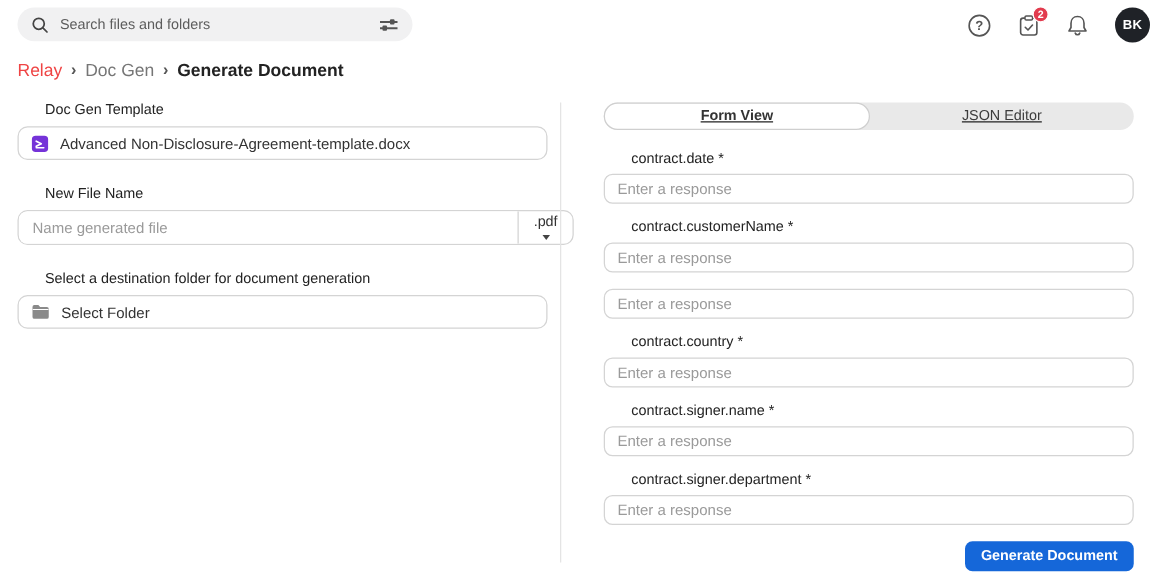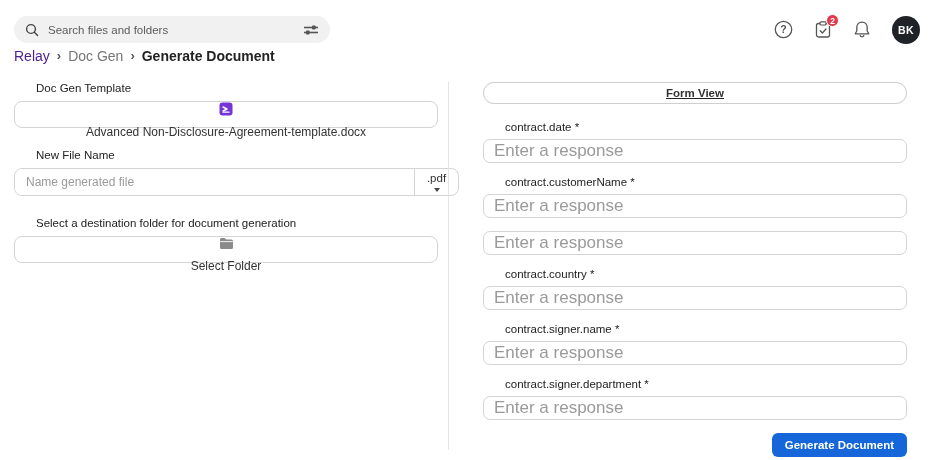--- a/index.html
+++ b/index.html
@@ -5,21 +5,21 @@
   * { margin:0; padding:0; box-sizing:border-box; }
   html,body { background:#ffffff; }
   body {
     width:936px; height:460px; position:relative; overflow:hidden;
     font-family:"Liberation Sans", "DejaVu Sans", sans-serif;
     color:#222;
   }
   .page { width:936px; height:460px; background:#fff; }
 
   
-  .topbar { display:flex; align-items:center; justify-content:space-between; padding:19px 16px 0 14px; height:40px; }
+  .topbar { display:flex; align-items:flex-start; justify-content:space-between; padding:6px 16px 0 14px; height:40px; }
   .searchbar {
     width:316px; height:27px; background:#f1f1f2; border-radius:15px;
     display:flex; align-items:center; padding:0 11px; gap:9px;
   }
   .searchbar input {
     flex:1; border:none; background:transparent; outline:none;
     font-family:inherit; font-size:11.5px; color:#444;
   }
   .searchbar input::placeholder { color:#5c5c5c; }
   .icon { display:inline-flex; align-items:center; justify-content:center; }
@@ -32,37 +32,37 @@
     border:1px solid #fff;
   }
   .avatar {
     width:28px; height:28px; border-radius:50%; background:#1f2227; color:#fff;
     font-size:10.5px; font-weight:bold; display:flex; align-items:center; justify-content:center;
     letter-spacing:.3px;
   }
 
   
   .breadcrumb { display:flex; align-items:center; gap:7px; padding:8px 14px 0 14px; font-size:14px; }
-  .crumb { color:#4c1d95; cursor:pointer; }
+  .crumb { color:#ef4444; cursor:pointer; }
   .crumb.dim { color:#767676; }
   .crumb.current { color:#222; font-weight:bold; cursor:default; }
   .crumb-sep { color:#555; font-size:13px; font-weight:bold; margin-top:-1px; }
 
   
   .main { display:flex; margin-top:16px; height:382px; }
   .left-col { width:448px; padding:2px 10px 0 14px; }
   .v-divider { width:1px; background:#e4e4e4; margin:2px 0 12px 0; }
   .right-col { flex:1; padding:2px 15px 0 34px; }
 
   .field-label { font-size:11.5px; font-weight:normal; color:#222; margin-bottom:7px;padding-left:22px; }
 
   .box-row {
     width:424px; border:1px solid #d4d4d4; border-radius:8px; background:#fff;
     display:flex; align-items:center; padding:0 10px; gap:9px; height:27px;
-    font-size:12px; color:#333;flex-direction:column;
+    font-size:12px; color:#333;
   }
   .group { margin-bottom:21px; }
 
   .filename-wrap {
     width:445px; border:1px solid #d4d4d4; border-radius:8px; background:#fff;
     display:flex; align-items:stretch; height:28px; overflow:hidden;
   }
   .filename-wrap input {
     flex:1; border:none; outline:none; padding:0 11px;
     font-family:inherit; font-size:12px; color:#444;
@@ -83,21 +83,21 @@
     flex:1; display:flex; align-items:center; justify-content:center;
     font-size:11.5px; color:#333; border-radius:12px; cursor:pointer; font-weight:bold;
   }
   .toggle-seg.active { background:#fff; border:1px solid #cfcfcf; }
   .toggle-seg.inactive { font-weight:normal; color:#3c3c3c; }
 
   .form-field { margin-bottom:13px; }
   .form-field .field-label { margin-bottom:6px; }
   .text-input {
     width:424px; height:24px; border:1px solid #d4d4d4; border-radius:7px;
-    padding:0 10px; font-family:inherit; font-size:17px; color:#444; outline:none;
+    padding:0 10px; font-family:inherit; font-size:12px; color:#444; outline:none;
     display:block; background:#fff;
   }
   .text-input::placeholder { color:#9a9a9a; }
 
   .btn-row { width:424px; display:flex; justify-content:flex-end; margin-top:8px; }
   .primary-btn {
     background:#1567d9; color:#fff; border:none; border-radius:6px;
     font-family:inherit; font-size:11.5px; font-weight:bold;
     padding:6px 13px; cursor:pointer;
   }
@@ -206,20 +206,21 @@
           <span>Select Folder</span>
         </div>
       </div>
     </div>
 
     <div class="v-divider"></div>
 
     <div class="right-col">
       <div class="toggle">
         <div class="toggle-seg active">Form View</div>
+        <div class="toggle-seg inactive">JSON Editor</div>
       </div>
 
       <div class="form-field">
         <div class="field-label">contract.date *</div>
         <input class="text-input" type="text" placeholder="Enter a response" style="">
       </div>
       <div class="form-field">
         <div class="field-label">contract.customerName *</div>
         <input class="text-input" type="text" placeholder="Enter a response" style="">
       </div>

